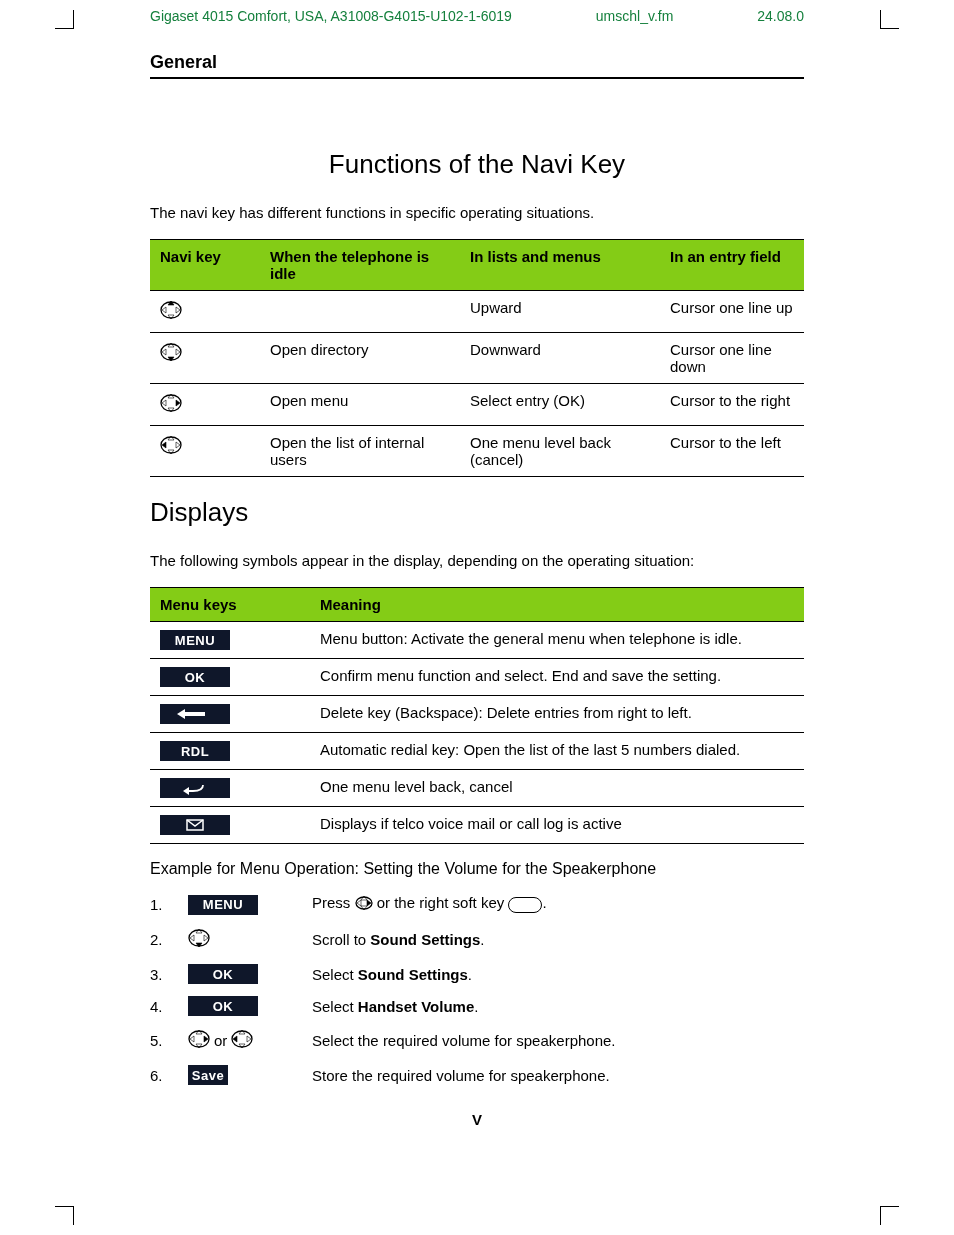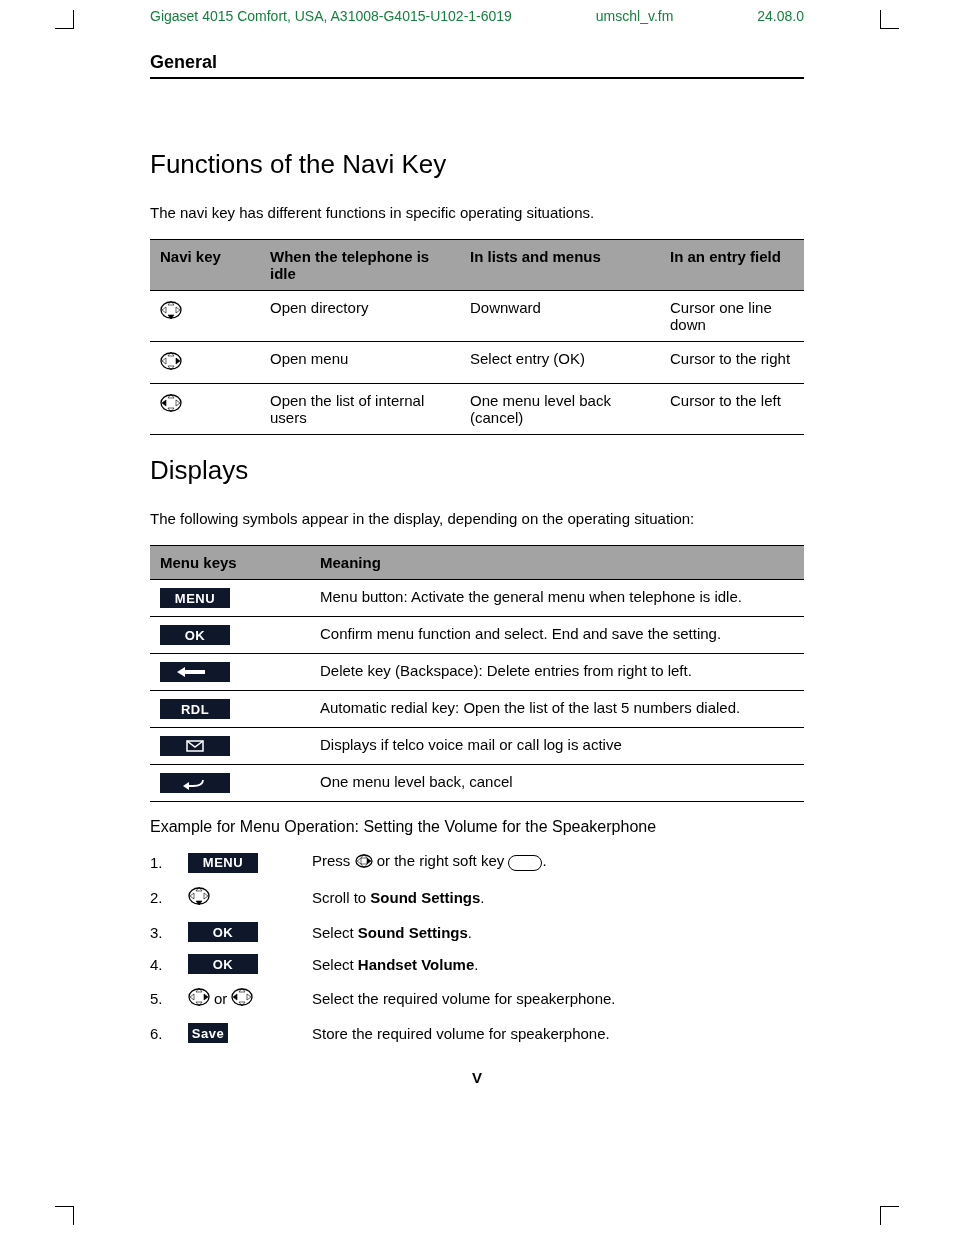--- a/index.html
+++ b/index.html
@@ -39,40 +39,41 @@
     font-size: 18px;
     margin-top: 28px;
     border-bottom: 2px solid #000;
     padding-bottom: 4px;
     font-weight: 700;
   }
   h1 {
     font-size: 26px;
     font-weight: 400;
     margin: 70px 0 24px 0;
+    text-align: center;
   }
   h2 {
     font-size: 26px;
     font-weight: 400;
     margin: 20px 0 24px 0;
   }
   h3 {
     font-size: 16px;
     font-weight: 400;
     margin: 16px 0 10px 0;
   }
   p.intro { margin: 0 0 18px 0; font-size: 15px; }
   table {
     width: 100%;
     border-collapse: collapse;
     font-size: 15px;
     margin-bottom: 12px;
   }
   th {
-    background: #a3a3a3;
+    background: #84cc16;
     text-align: left;
     font-weight: 700;
     padding: 8px 10px;
     border-top: 1px solid #000;
     border-bottom: 1px solid #000;
     vertical-align: top;
   }
   td {
     padding: 8px 10px;
     border-bottom: 1px solid #000;
@@ -163,20 +164,32 @@
           <th class="col-navi">Navi key</th>
           <th class="col-idle">When the tele­phone is idle</th>
           <th class="col-list">In lists and menus</th>
           <th class="col-entry">In an entry field</th>
         </tr>
       </thead>
       <tbody id="navi-body">
           <tr>
     <td><span class="navi"><svg width="22" height="22" viewBox="0 0 22 22">
     <ellipse cx="11" cy="11" rx="10" ry="8" fill="none" stroke="#000" stroke-width="1.3"></ellipse>
+    <polygon points="8,6 14,6 11,2" fill="#000" stroke="#000" stroke-width="0.6"></polygon>
+    <polygon points="8,16 14,16 11,20" fill="none" stroke="#000" stroke-width="0.6"></polygon>
+    <polygon points="6,8 6,14 2,11" fill="none" stroke="#000" stroke-width="0.6"></polygon>
+    <polygon points="16,8 16,14 20,11" fill="none" stroke="#000" stroke-width="0.6"></polygon>
+  </svg></span></td>
+    <td></td>
+    <td>Upward</td>
+    <td>Cursor one line up</td>
+          </tr>
+          <tr>
+    <td><span class="navi"><svg width="22" height="22" viewBox="0 0 22 22">
+    <ellipse cx="11" cy="11" rx="10" ry="8" fill="none" stroke="#000" stroke-width="1.3"></ellipse>
     <polygon points="8,6 14,6 11,2" fill="none" stroke="#000" stroke-width="0.6"></polygon>
     <polygon points="8,16 14,16 11,20" fill="#000" stroke="#000" stroke-width="0.6"></polygon>
     <polygon points="6,8 6,14 2,11" fill="none" stroke="#000" stroke-width="0.6"></polygon>
     <polygon points="16,8 16,14 20,11" fill="none" stroke="#000" stroke-width="0.6"></polygon>
   </svg></span></td>
     <td>Open directory</td>
     <td>Downward</td>
     <td>Cursor one line down</td>
           </tr>
           <tr>
@@ -233,34 +246,34 @@
               </span></td>
     <td>Delete key (Backspace): Delete entries from right to left.</td>
           </tr>
           <tr>
     <td><span class="softkey">RDL</span></td>
     <td>Automatic redial key: Open the list of the last 5 numbers dialed.</td>
           </tr>
           <tr>
     <td><span class="softkey">
                 <svg width="40" height="14" viewBox="0 0 40 14">
+                  <path d="M28 4 Q28 10 18 10 L14 10" fill="none" stroke="#fff" stroke-width="1.8"></path>
+                  <polygon points="14,6 14,14 8,10" fill="#fff"></polygon>
+                </svg>
+              </span></td>
+    <td>One menu level back, cancel</td>
+          </tr>
+          <tr>
+    <td><span class="softkey">
+                <svg width="40" height="14" viewBox="0 0 40 14">
                   <rect x="12" y="2" width="16" height="10" fill="none" stroke="#fff" stroke-width="1.5"></rect>
                   <polyline points="12,2 20,8 28,2" fill="none" stroke="#fff" stroke-width="1.5"></polyline>
                 </svg>
               </span></td>
     <td>Displays if telco voice mail or call log is active</td>
-          </tr>
-          <tr>
-    <td><span class="softkey">
-                <svg width="40" height="14" viewBox="0 0 40 14">
-                  <path d="M28 4 Q28 10 18 10 L14 10" fill="none" stroke="#fff" stroke-width="1.8"></path>
-                  <polygon points="14,6 14,14 8,10" fill="#fff"></polygon>
-                </svg>
-              </span></td>
-    <td>One menu level back, cancel</td>
           </tr>
         </tbody>
     </table>
 
     <h3>Example for Menu Operation: Setting the Volume for the Speakerphone</h3>
     <ol class="steps" id="steps">
         <li>
     <span class="step-key">
             <span class="softkey">MENU</span>
           </span>

